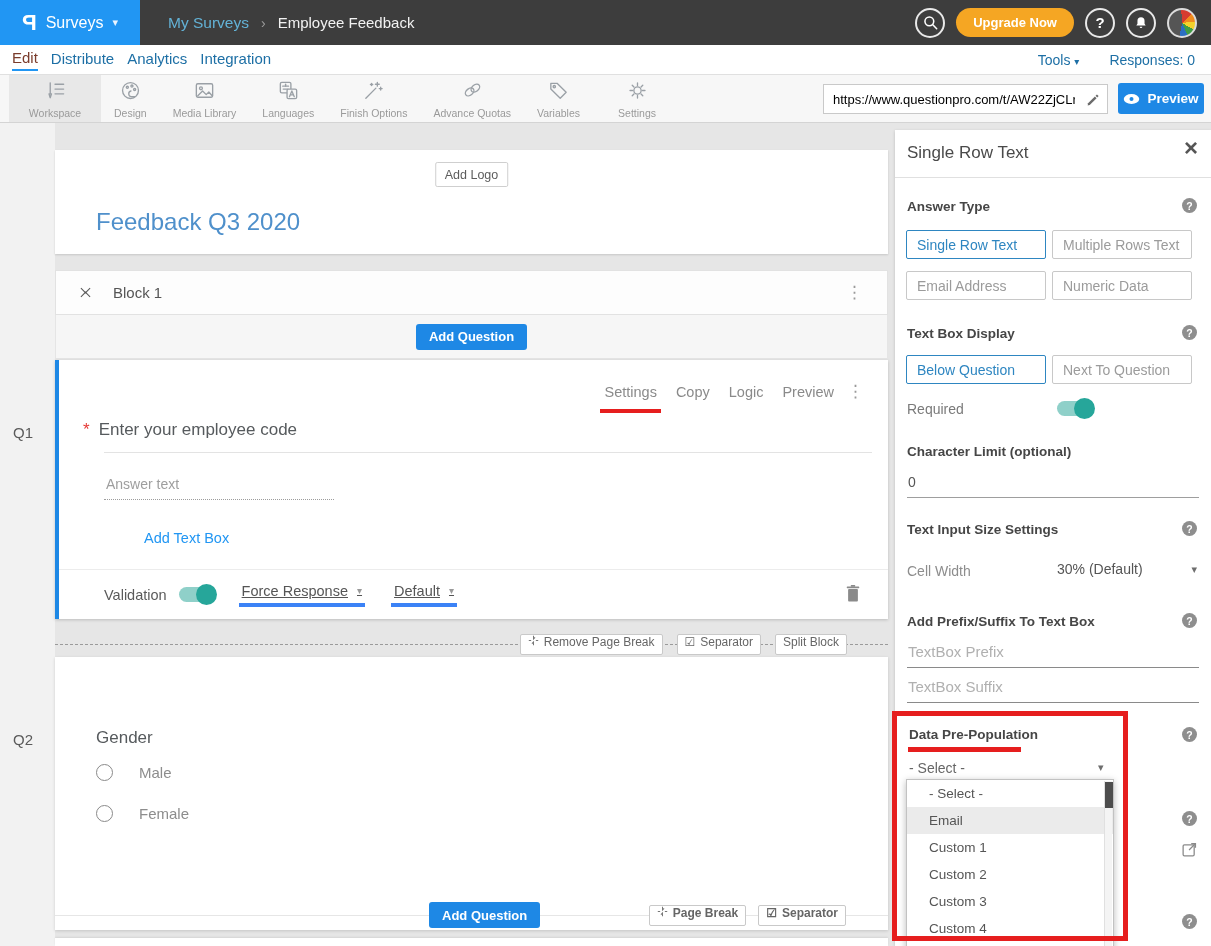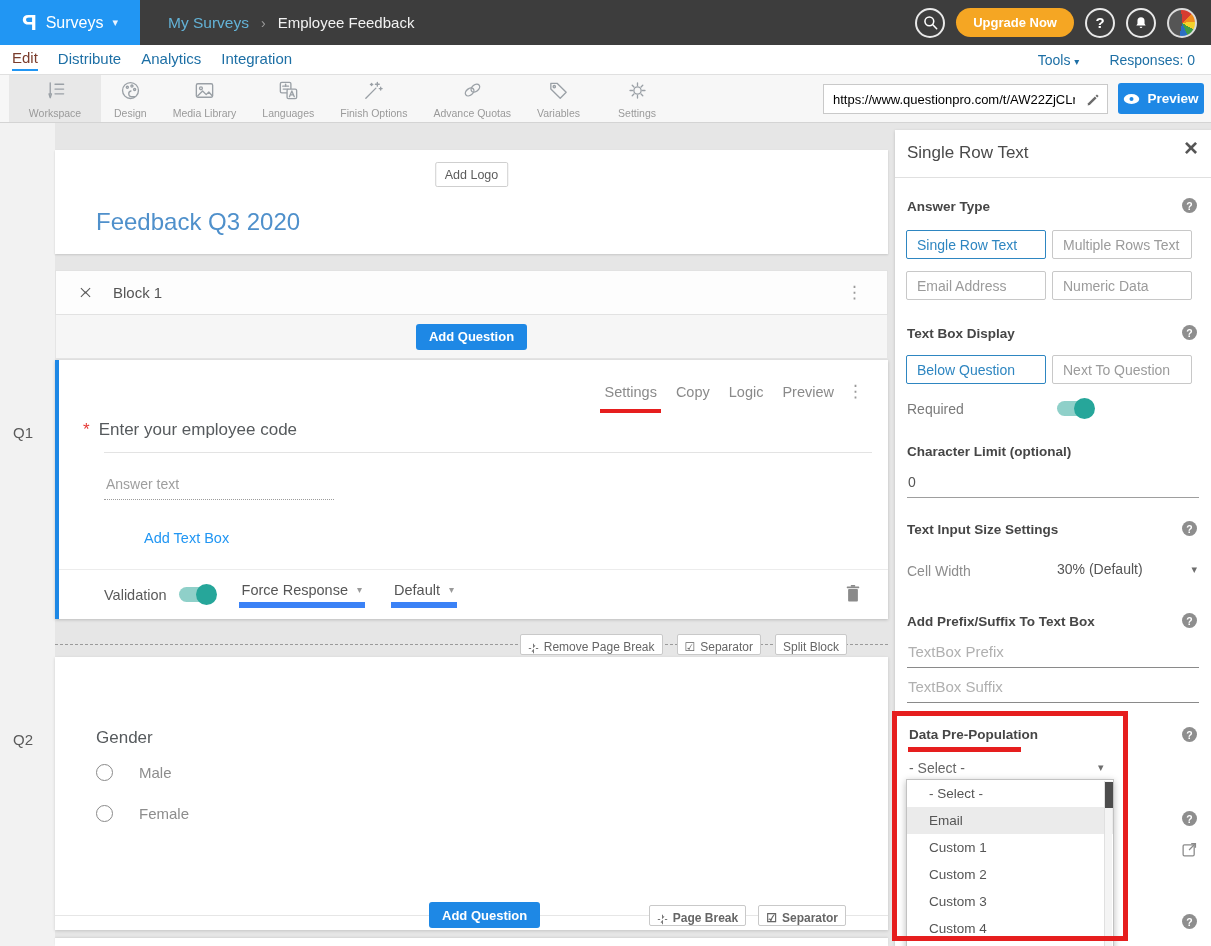--- a/index.html
+++ b/index.html
@@ -17,21 +17,21 @@
   .crumb .parent { color:#63b2d6; font-size:15.5px; }
   .crumb .sep { color:#9c9c9c; font-size:14px; }
   .crumb .current { color:#f2f2f2; font-size:15px; }
   .top-right { margin-left:auto; margin-right:14px; display:flex; align-items:center; gap:11px; }
   .circbtn { width:30px; height:30px; border-radius:50%; border:2px solid #e9e9e9; display:flex; align-items:center; justify-content:center; color:#fff; font-weight:bold; font-size:15px; background:transparent; }
   .upgrade { height:29px; padding:0 17px; background:#f5a623; border-radius:15px; color:#fff; font-size:13px; font-weight:bold; display:flex; align-items:center; }
   .avatar { width:30px; height:30px; border-radius:50%; border:2px solid #dcdcdc; background: conic-gradient(from 220deg,#555 0 38%,#d63b2f 38% 52%,#f08c1d 52% 62%,#f3d22c 62% 72%,#3f9d44 72% 82%,#2b6fc2 82% 92%,#555 92% 100%); }
 
   
   .nav { left:0; top:45px; width:1211px; height:30px; background:#fff; border-bottom:1px solid #e0e0e0; display:flex; align-items:center; }
-  .nav .tab { margin-left:20px; font-size:15px; color:#1d6fa5; padding-bottom:3px; cursor:pointer; }
+  .nav .tab { margin-left:13px; font-size:15px; color:#1d6fa5; padding-bottom:3px; cursor:pointer; }
   .nav .tab.first { margin-left:12px; }
   .nav .tab.active { color:#7a3c2c; border-bottom:2.5px solid #2196f3; }
   .nav-right { margin-left:auto; margin-right:16px; display:flex; align-items:center; gap:30px; font-size:14px; color:#1d6fa5; }
 
   
   .toolbar { left:0; top:75px; width:1211px; height:48px; background:#f7f7f7; border-bottom:1px solid #d4d4d4; display:flex; align-items:stretch; }
   .titem { padding:4px 13px 3px; display:flex; flex-direction:column; align-items:center; justify-content:space-between; color:#9aa0a6; cursor:pointer; }
   .titem.sel { background:#e8e8e8; }
   .titem .tlabel { font-size:10.5px; color:#9a9a9a; }
   .titem svg { stroke:#9aa0a6; fill:none; stroke-width:1.4; stroke-linecap:round; stroke-linejoin:round; }
@@ -66,28 +66,28 @@
   .qtext { font-size:17px; color:#565a5d; }
   .qunderline { position:absolute; left:45px; right:16px; top:92px; border-bottom:1px solid #e3e3e3; }
   .answerinput { position:absolute; left:45px; top:114px; width:230px; }
   .answerinput input { width:100%; border:none; border-bottom:1.5px dotted #9c9c9c; outline:none; font-size:14px; color:#555; padding:2px 2px 7px; background:transparent; font-family:"Liberation Sans",sans-serif; }
   .answerinput input::placeholder { color:#9e9e9e; }
   .addtextbox { position:absolute; left:85px; top:170px; font-size:14.5px; color:#2196f3; cursor:pointer; }
   .q1footer { position:absolute; left:0; right:0; bottom:0; height:50px; border-top:1px solid #ececec; display:flex; align-items:center; }
   .vallabel { margin-left:45px; font-size:14.5px; color:#5a5a5a; }
   .toggle { position:relative; width:36px; height:15px; border-radius:8px; background:#8fd0c9; margin:0 10px 0 12px; cursor:pointer; }
   .toggle::after { content:""; position:absolute; right:-2px; top:-3px; width:21px; height:21px; border-radius:50%; background:#26a69a; }
-  .seldrop { display:flex; align-items:center; gap:9px; font-size:14.5px; color:#555; border-bottom:6px solid #3b82f6; padding:0 3px 4px; cursor:pointer; }
+  .seldrop { display:flex; align-items:center; gap:9px; font-size:14.5px; color:#555; border-bottom:4px solid #3b82f6; padding:0 3px 4px; cursor:pointer;text-decoration:underline; }
   .seldrop .caret { color:#9a9a9a; font-size:10px; }
   .trash { margin-left:auto; margin-right:27px; cursor:pointer; }
 
   .breakrow { left:55px; top:633px; width:833px; height:24px; }
   .dashline { position:absolute; left:0; right:0; top:11px; border-top:1.5px dashed #9a9a9a; }
   .breakbtns { position:absolute; right:41px; top:1px; display:flex; gap:14px; }
-  .smallbtn { height:21px; background:#fff; border:1px solid #c9c9c9; border-radius:2px; font-size:12px; color:#666; display:flex; align-items:flex-end; gap:5px; padding:0 7px; cursor:pointer; }
+  .smallbtn { height:21px; background:#fff; border:1px solid #c9c9c9; border-radius:2px; font-size:12px; color:#666; display:flex; align-items:flex-start; gap:5px; padding:0 7px; cursor:pointer; }
   .smallbtn svg { stroke:#777; fill:none; stroke-width:1.3; }
   .checkglyph { font-size:12px; color:#666; }
 
   .q2card { left:55px; top:657px; width:833px; height:273px; background:#fff; box-shadow:0 1px 3px rgba(0,0,0,.15); }
   .gendertitle { position:absolute; left:41px; top:71px; font-size:17px; color:#565a5d; }
   .optrow { position:absolute; left:41px; display:flex; align-items:center; gap:26px; }
   .radio { width:17px; height:17px; border-radius:50%; border:1.5px solid #8a8a8a; background:#fff; cursor:pointer; }
   .optlabel { font-size:15px; color:#8d8d8d; }
   .q2bottomline { position:absolute; left:0; right:0; top:258px; border-top:1px solid #e6e6e6; }
   .q2addq { position:absolute; left:374px; top:245px; }

